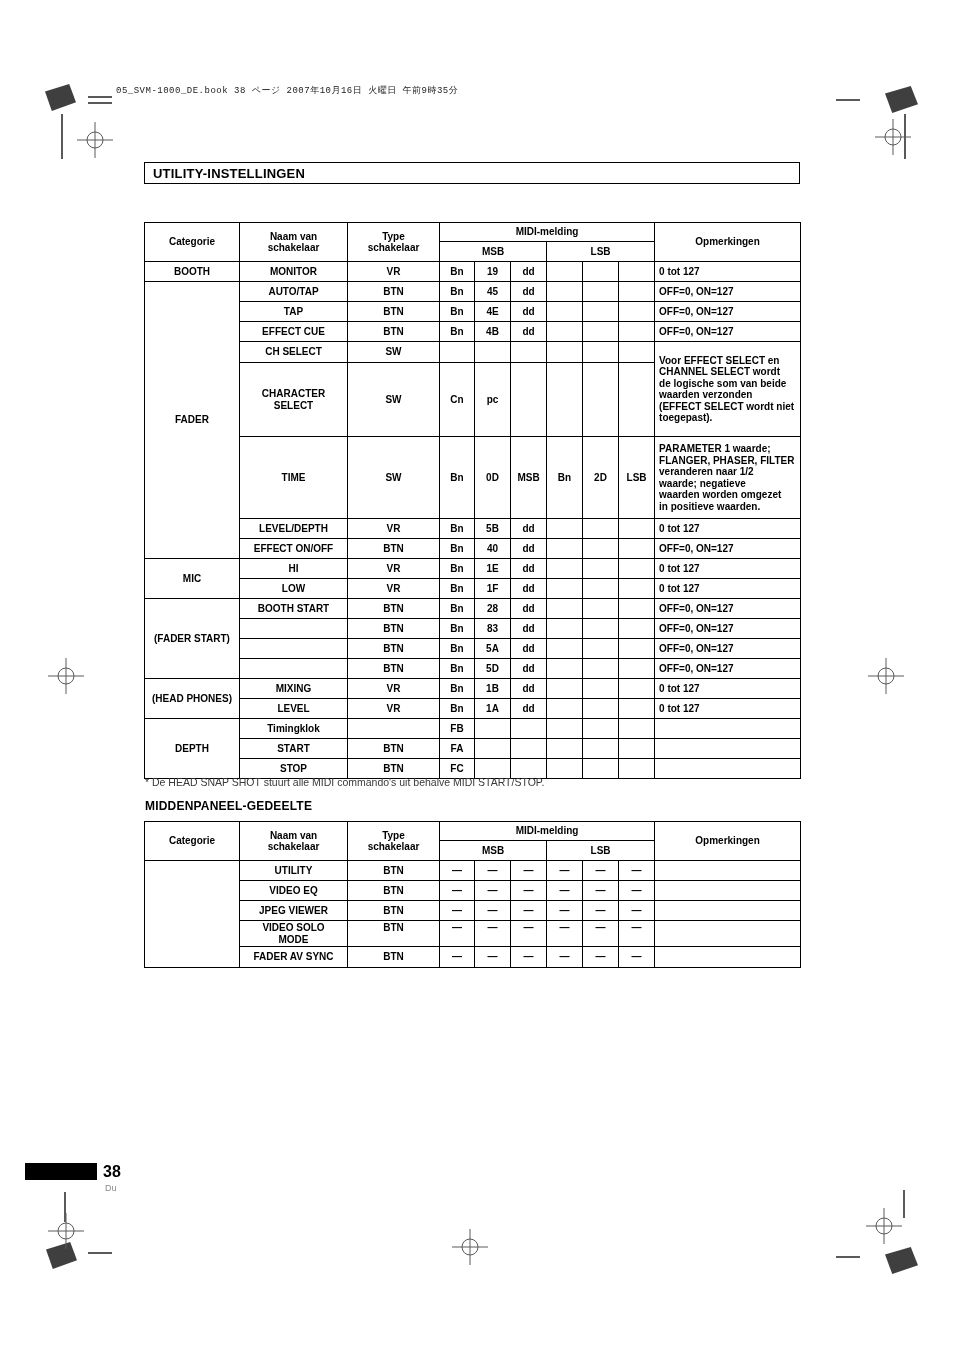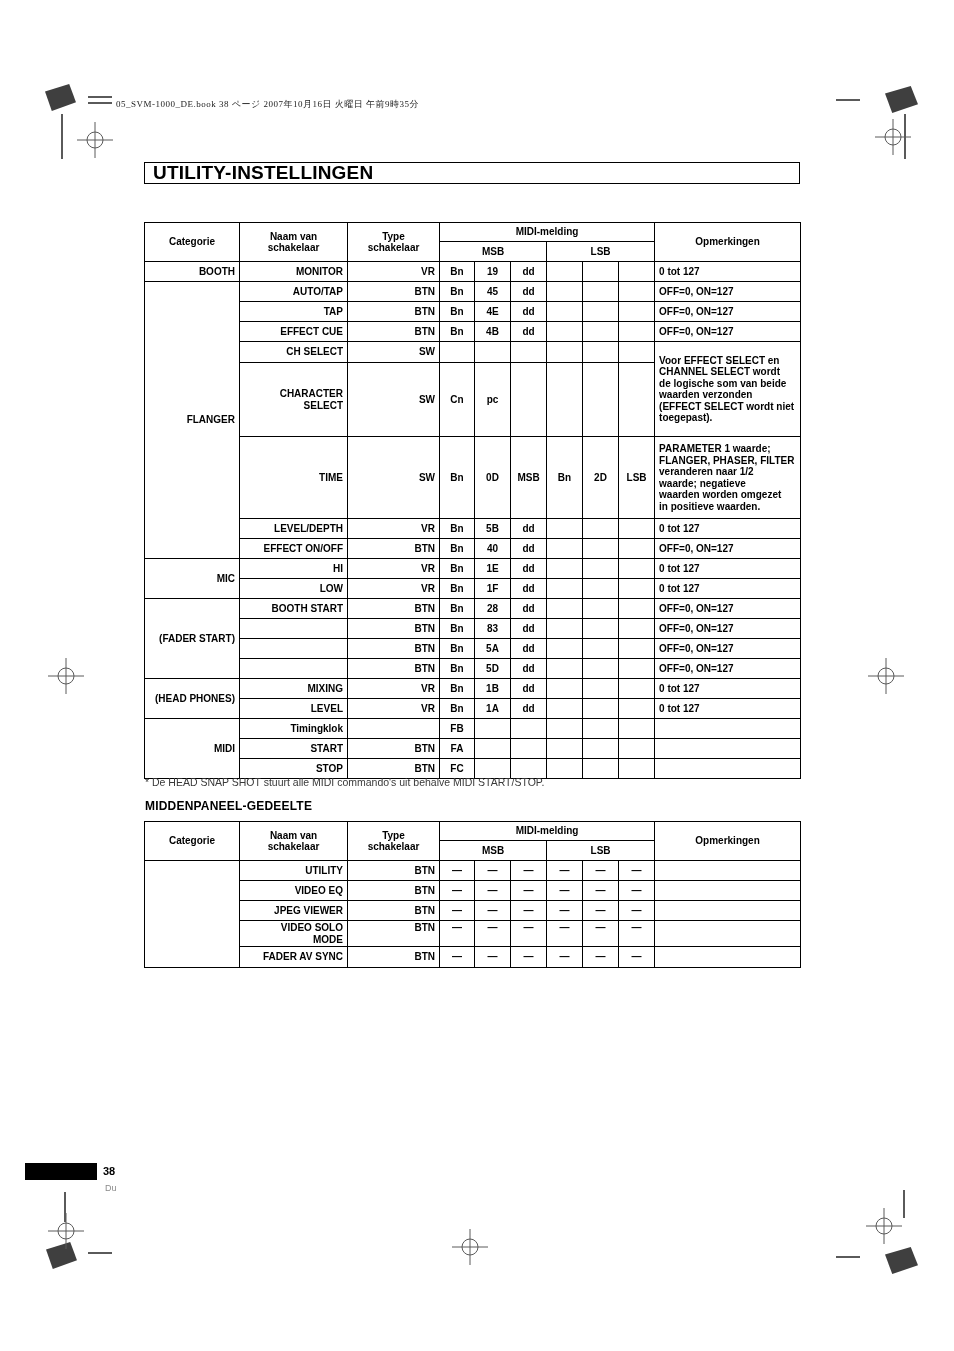--- a/index.html
+++ b/index.html
@@ -5,45 +5,45 @@
   html,body{margin:0;padding:0;background:#e8e8e8;}
   .sheet{position:relative;width:954px;height:1351px;background:#ffffff;margin:0 auto;
          font-family:"Liberation Sans", sans-serif;color:#000;overflow:hidden;}
 
   
   .regmark{position:absolute;width:36px;height:36px;}
   .regmark svg{display:block}
   .blob{position:absolute;background:#3f3f3f;clip-path:polygon(0 28%,78% 0,100% 68%,22% 100%);}
   .pline{position:absolute;background:#5a5a5a;}
 
-  .print-header{position:absolute;left:116px;top:98px;font-size:9px;letter-spacing:.5px;color:#222;
-                font-family:Liberation Serif, serif;white-space:nowrap;}
+  .print-header{position:absolute;left:116px;top:84px;font-size:9px;letter-spacing:.5px;color:#222;
+                font-family:Liberation Mono, monospace;white-space:nowrap;}
 
   .title-box{position:absolute;left:144px;top:162px;width:654px;height:20px;border:1px solid #000;
              display:flex;align-items:center;}
-  .title-box .t{font-size:19px;font-weight:bold;padding-left:8px;letter-spacing:.2px;}
+  .title-box .t{font-size:13px;font-weight:bold;padding-left:8px;letter-spacing:.2px;}
 
   table.tbl{border-collapse:collapse;table-layout:fixed;width:656px;}
   table.tbl td{border:1px solid #000;font-size:10px;font-weight:bold;padding:1px 4px;
                vertical-align:middle;white-space:pre-line;overflow:hidden;line-height:11.5px;}
   td.th{text-align:center;padding:1px 2px;}
-  td.cat,td.nm,td.tp{text-align:right;}
+  td.cat,td.nm,td.tp{text-align:center;}
   td.c{text-align:center;padding:1px 1px;}
   td.rem{font-size:9.6px;line-height:11.5px;}
   tr.h19{height:19px} tr.h20{height:20px} tr.h21{height:21px} tr.h33{height:17px}
   tr.h61{height:74px} tr.h82{height:82px}
 
   .tbl1{position:absolute;left:144px;top:222px;}
   .tbl2{position:absolute;left:144px;top:821px;}
 
   .footnote{position:absolute;left:145px;top:776px;font-size:10.5px;color:#3a3a3a;}
   .section-head{position:absolute;left:145px;top:799px;font-size:12px;font-weight:bold;letter-spacing:.2px;}
 
   .pagenum-bar{position:absolute;left:25px;top:1163px;width:72px;height:17px;background:#000;}
-  .pagenum{position:absolute;left:103px;top:1163px;height:17px;line-height:17px;font-size:11px;font-weight:bold;}
+  .pagenum{position:absolute;left:103px;top:1163px;height:17px;line-height:17px;font-size:16px;font-weight:bold;}
   .langlab{position:absolute;left:105px;top:1183px;font-size:9px;color:#8a8a8a;}
 </style>
 </head>
 <body>
 
 <div class="sheet">
 
   <div class="blob" style="left:45px;top:84px;width:31px;height:27px;"></div>
   <div class="blob" style="left:885px;top:86px;width:33px;height:27px;"></div>
   <div class="blob" style="left:46px;top:1242px;width:31px;height:27px;"></div>
@@ -148,21 +148,21 @@
       <td class="tp">VR</td>
       <td class="c">Bn</td>
       <td class="c">19</td>
       <td class="c">dd</td>
       <td class="c"></td>
       <td class="c"></td>
       <td class="c"></td>
       <td class="rem">0 tot 127</td>
     </tr>
     <tr class="h20">
-      <td class="cat" rowspan="8">FLANGER</td>
+      <td class="cat" rowspan="8">FADER</td>
       <td class="nm">AUTO/TAP</td>
       <td class="tp">BTN</td>
       <td class="c">Bn</td>
       <td class="c">45</td>
       <td class="c">dd</td>
       <td class="c"></td>
       <td class="c"></td>
       <td class="c"></td>
       <td class="rem">OFF=0, ON=127</td>
     </tr>
@@ -338,21 +338,21 @@
       <td class="tp">VR</td>
       <td class="c">Bn</td>
       <td class="c">1A</td>
       <td class="c">dd</td>
       <td class="c"></td>
       <td class="c"></td>
       <td class="c"></td>
       <td class="rem">0 tot 127</td>
     </tr>
     <tr class="h20">
-      <td class="cat" rowspan="3">MIDI</td>
+      <td class="cat" rowspan="3">DEPTH</td>
       <td class="nm">Timingklok</td>
       <td class="tp"></td>
       <td class="c">FB</td>
       <td class="c"></td>
       <td class="c"></td>
       <td class="c"></td>
       <td class="c"></td>
       <td class="c"></td>
       <td class="rem"></td>
     </tr>

